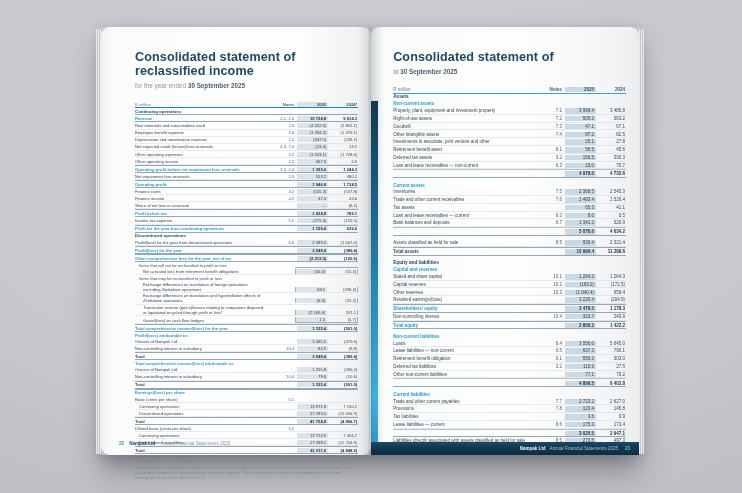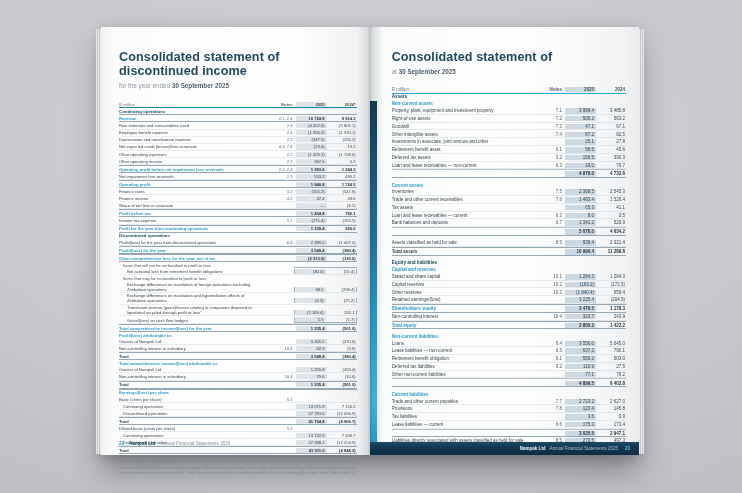--- a/index.html
+++ b/index.html
@@ -13,21 +13,21 @@
     box-shadow:0 16px 28px rgba(35,38,44,.38),0 4px 10px rgba(35,38,44,.22);
   }
   .spread::before{ 
     content:"";position:absolute;left:-5px;top:2px;bottom:1px;width:5px;
     background:repeating-linear-gradient(90deg,#e9e9eb 0 1px,#c6c7ca 1px 2px);
   }
   .spread::after{ 
     content:"";position:absolute;right:-5px;top:2px;bottom:1px;width:5px;
     background:repeating-linear-gradient(90deg,#e9e9eb 0 1px,#c6c7ca 1px 2px);
   }
-  .page{position:relative;width:324px;height:100%;box-sizing:border-box;padding:24px 13px 18px 18px;}
+  .page{position:relative;width:324px;height:100%;box-sizing:border-box;padding:24px 13px 18px 34px;border-radius:9px;}
   .pg-left{
     --band:#dce3e9;--accent:#1b86ae;
     background:linear-gradient(90deg,#f2f2f3 0,#fcfcfd 14px,#fefefe 72%,#f0f1f2 96%,#e9eaec 100%);
   }
   .pg-right{
     --band:#cdd9e2;--accent:#2fa7da;
     background:linear-gradient(90deg,#e7e9ea 0,#fafbfb 14px,#fefefe 55%,#f3f4f5 92%,#ebecee 100%);
     padding-left:22px;
   }
   .gutter{
@@ -91,21 +91,21 @@
   .navy-bar .pn{color:#58c1ec;font-weight:700;margin-left:3px;}
 </style>
 </head>
 <body>
 
 <div class="spread">
 
   <div class="page pg-left">
     <div class="title">
       <div>Consolidated statement of</div>
-      <div>discontinued income</div>
+      <div>reclassified income</div>
     </div>
     <div class="subtitle"><span>for the year ended </span><b>30 September 2025</b></div>
 
     <div class="tbl">
       <div class="r hdr">
         <span class="lab">R million</span>
         <span class="nts">Notes</span>
         <span class="vals">
           <span class="v1">2025</span>
           <span class="v2">2024*</span>

